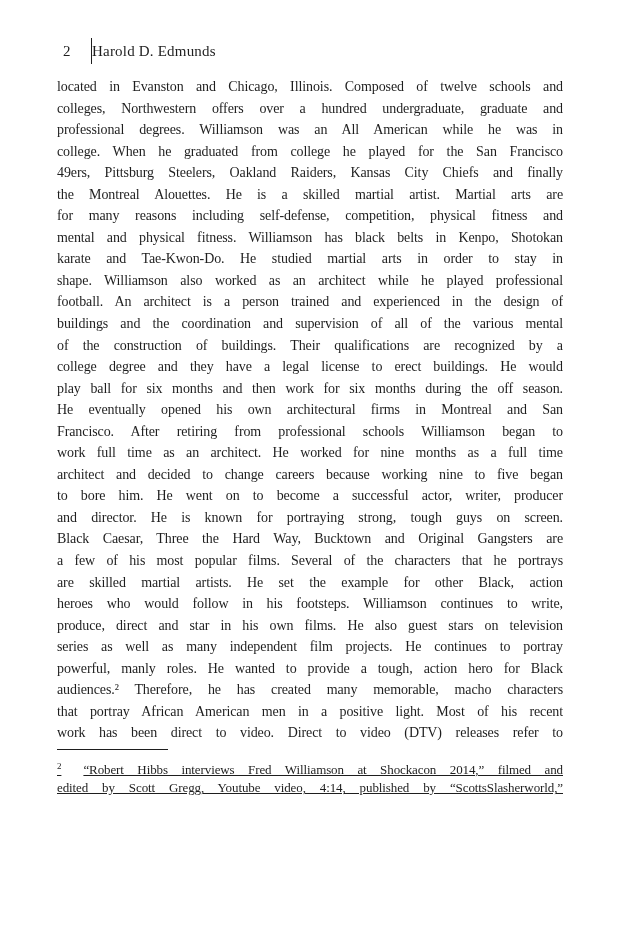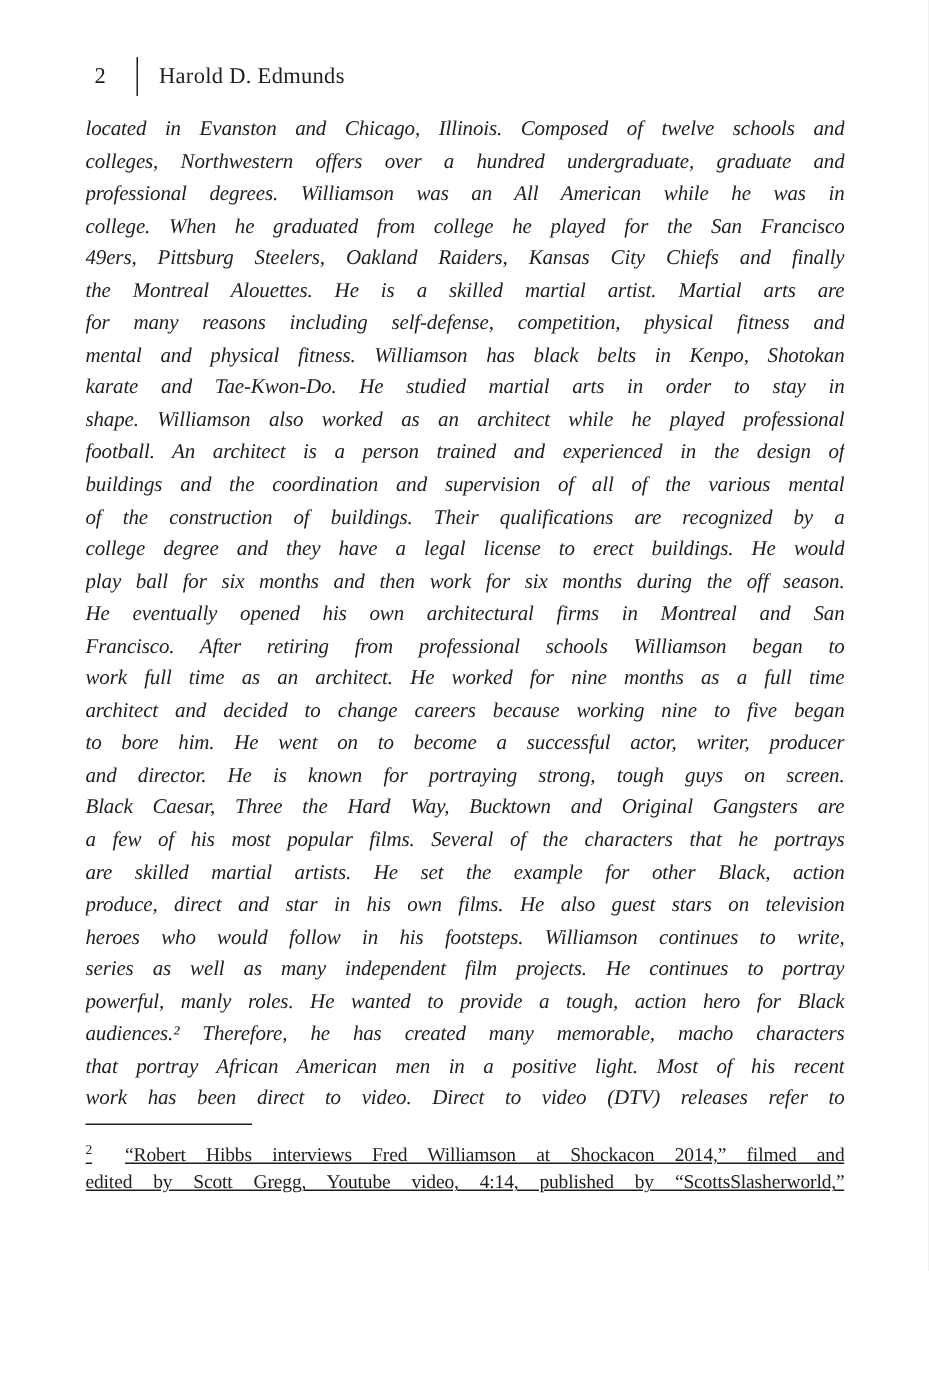--- a/index.html
+++ b/index.html
@@ -30,36 +30,34 @@
     width: 34px;
     flex: 0 0 34px;
   }
   .head-bar {
     width: 1px;
     height: 26px;
     background: #1e1e1e;
     flex: 0 0 1px;
   }
   .head-title {
-    margin-left: 14px;
     letter-spacing: 0.2px;
   }
   .bodytext {
     margin-top: 12px;
   }
   .line {
     font-size: 14px;
     line-height: 21.55px;
     letter-spacing: -0.1px;
     text-align: justify;
     text-align-last: justify;
     white-space: normal;
     overflow: hidden;
     height: 21.55px;
-    font-style: italic;
   }
   .footnote {
     margin-top: 5px;
   }
   .fn-rule {
     width: 111px;
     height: 1px;
     background: #1e1e1e;
     margin-bottom: 6px;
   }
@@ -112,22 +110,22 @@
       <div class="line">play ball for six months and then work for six months during the off season.</div>
       <div class="line">He eventually opened his own architectural firms in Montreal and San</div>
       <div class="line">Francisco. After retiring from professional schools Williamson began to</div>
       <div class="line">work full time as an architect. He worked for nine months as a full time</div>
       <div class="line">architect and decided to change careers because working nine to five began</div>
       <div class="line">to bore him. He went on to become a successful actor, writer, producer</div>
       <div class="line">and director. He is known for portraying strong, tough guys on screen.</div>
       <div class="line">Black Caesar, Three the Hard Way, Bucktown and Original Gangsters are</div>
       <div class="line">a few of his most popular films. Several of the characters that he portrays</div>
       <div class="line">are skilled martial artists. He set the example for other Black, action</div>
+      <div class="line">heroes who would follow in his footsteps. Williamson continues to write,</div>
       <div class="line">produce, direct and star in his own films. He also guest stars on television</div>
-      <div class="line">heroes who would follow in his footsteps. Williamson continues to write,</div>
       <div class="line">series as well as many independent film projects. He continues to portray</div>
       <div class="line">powerful, manly roles. He wanted to provide a tough, action hero for Black</div>
       <div class="line">audiences.² Therefore, he has created many memorable, macho characters</div>
       <div class="line">that portray African American men in a positive light. Most of his recent</div>
       <div class="line">work has been direct to video. Direct to video (DTV) releases refer to</div>
     </div>
 
     <div class="footnote">
       <div class="fn-rule"></div>
       <div class="fn-line">

